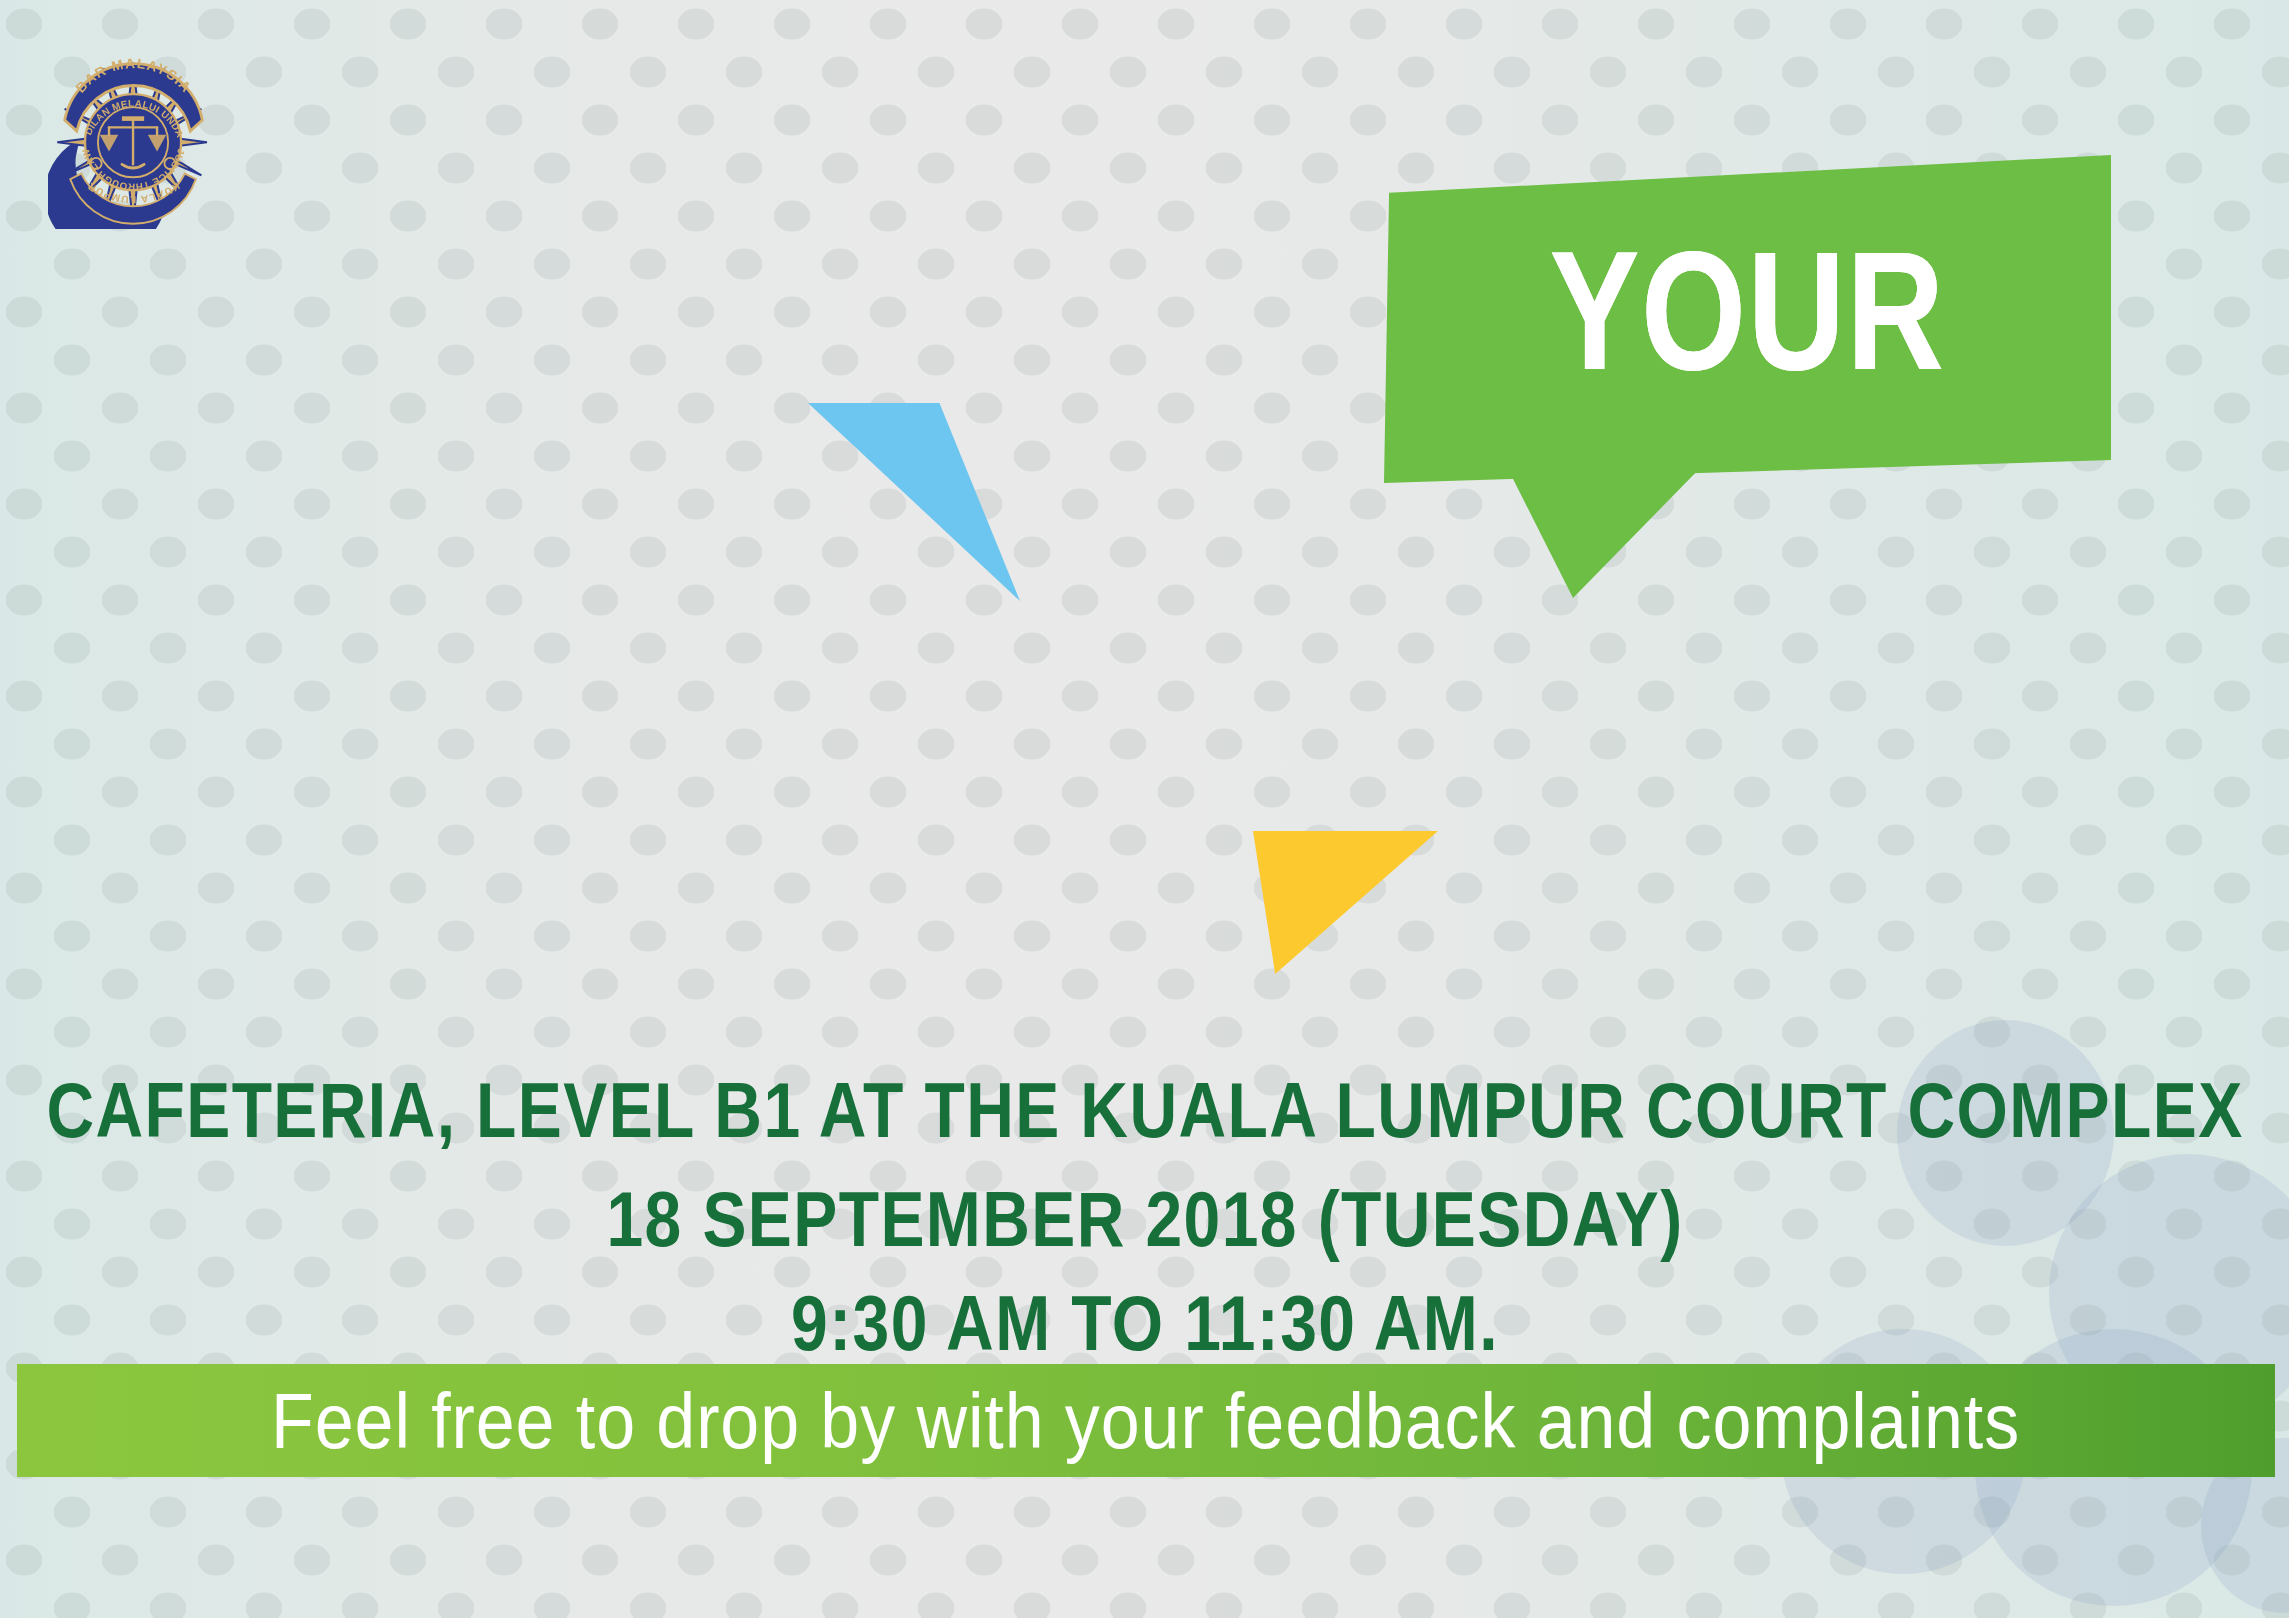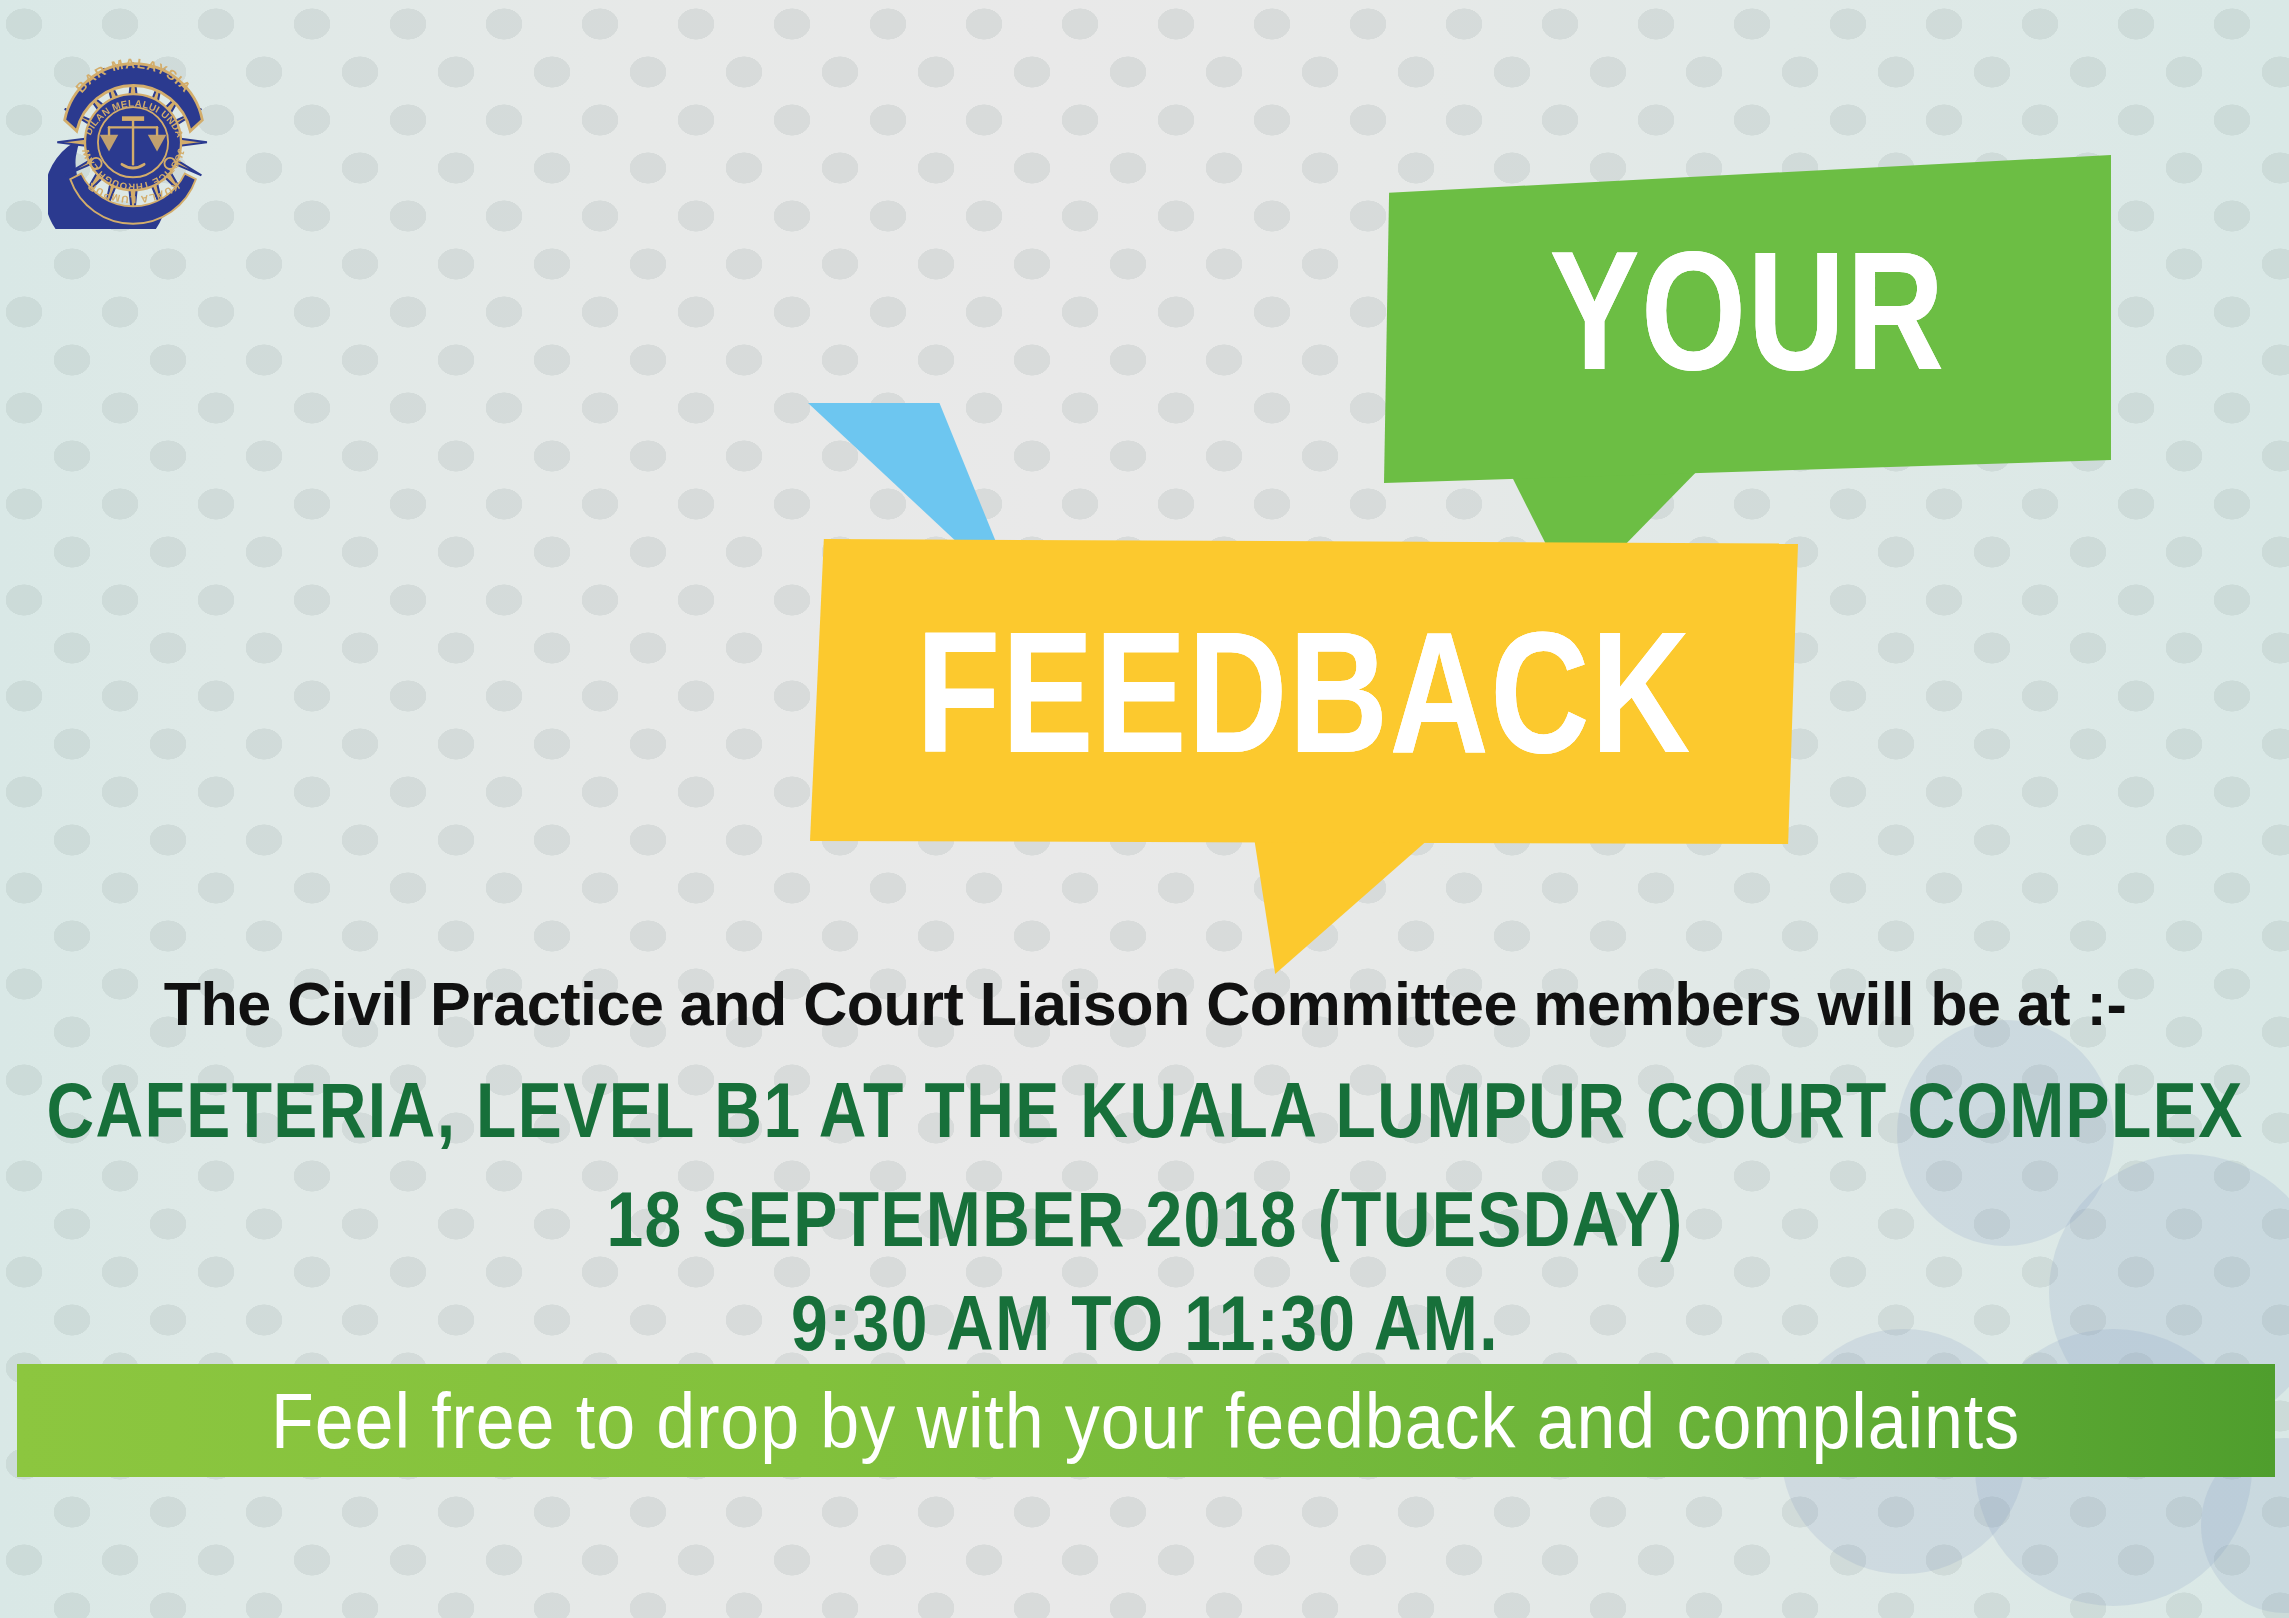--- a/index.html
+++ b/index.html
@@ -216,26 +216,21 @@
 
   <div id="tail-blue"></div>
 
   <div id="tail-green"></div>
   <div id="bub-green" class="bubble">
     <div class="body"></div>
     <div class="txt">YOUR</div>
   </div>
 
   <div id="tail-yellow"></div>
-  <div id="bub-yellow" class="bubble">
-    <div class="body"></div>
-    <div class="txt">FEEDBACK</div>
-  </div>
-
-  <div id="intro-line">The Civil Practice and Court Liaison Committee members will be at :-</div>
+
   <div id="venue-line" class="green-line">CAFETERIA, LEVEL B1 AT THE KUALA LUMPUR COURT COMPLEX</div>
   <div id="date-line" class="green-line">18 SEPTEMBER 2018 (TUESDAY)</div>
   <div id="time-line" class="green-line">9:30 AM TO 11:30 AM.</div>
 
   <div id="footer">
     <div id="footer-text">Feel free to drop by with your feedback and complaints</div>
   </div>
 
 </div>
 

